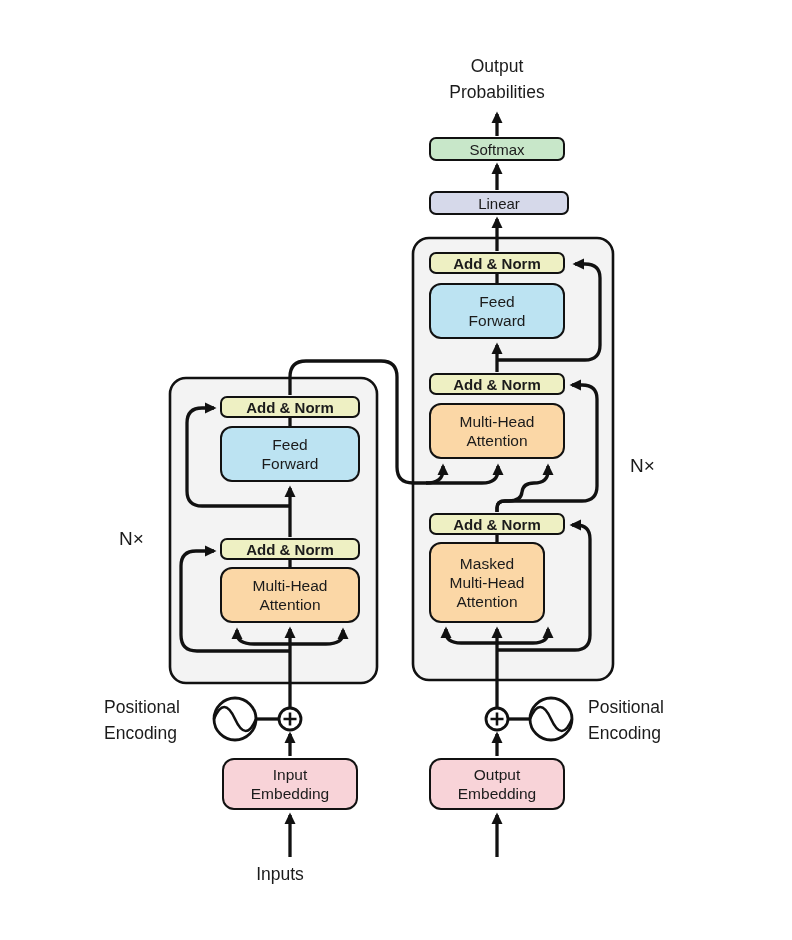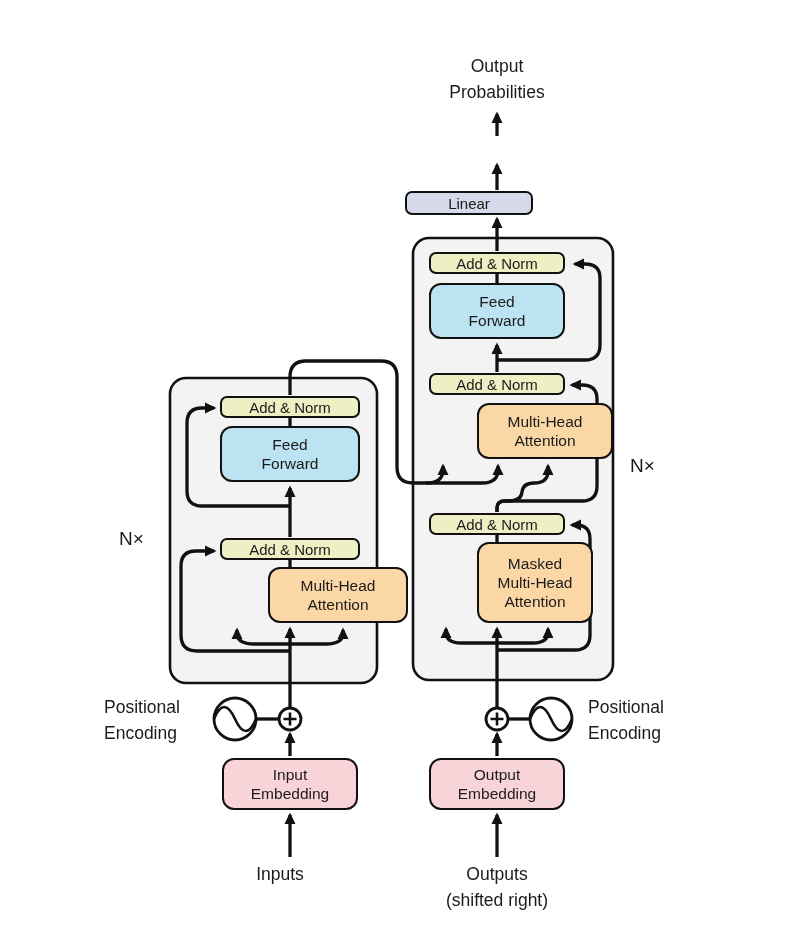--- a/index.html
+++ b/index.html
@@ -13,23 +13,23 @@
   .stage svg{position:absolute;left:0;top:0;z-index:0;}
   .block{fill:var(--c-block_bg);stroke:var(--c-line);stroke-width:2.6;}
   .flow{fill:none;stroke:var(--c-line);stroke-width:3.3;}
   .thin{fill:none;stroke:var(--c-line);stroke-width:2.6;}
   .sym{fill:var(--c-background);stroke:var(--c-line);stroke-width:2.8;}
   .ah{fill:var(--c-line);}
   .node{position:absolute;z-index:1;box-sizing:border-box;border:2px solid var(--c-line);
         border-radius:12px;display:flex;align-items:center;justify-content:center;
         text-align:center;white-space:pre-line;font-size:15.5px;line-height:19px;}
   .small{border-radius:7px;font-size:15px;}
-  .c-an{background:var(--c-add_norm);}
+  .c-an{background:var(--c-add_norm);font-weight:bold;}
   .c-ff{background:var(--c-feed_forward);}
-  .c-att{background:var(--c-attention);margin-left:48px;}
+  .c-att{background:var(--c-attention);}
   .c-softmax{background:var(--c-softmax);}
   .c-linear{background:var(--c-linear);}
   .c-emb{background:var(--c-embedding);}
   .lbl{position:absolute;z-index:1;white-space:pre-line;font-size:17.5px;line-height:26px;}
   .center{transform:translateX(-50%);text-align:center;}
   .nx{font-size:19px;}
 </style>
 </head>
 <body>
 
@@ -79,21 +79,22 @@
     <circle class="sym" cx="235" cy="719" r="21"></circle>
     <path class="thin" d="M 214 719 Q 224 695 235 719 Q 246 743 256 719"></path>
     <circle class="sym" cx="290" cy="719" r="11"></circle>
     <path class="thin" d="M 283.5 719 L 296.5 719 M 290 712.5 L 290 725.5"></path>
     <circle class="sym" cx="551" cy="719" r="21"></circle>
     <path class="thin" d="M 530 719 Q 540 695 551 719 Q 562 743 572 719"></path>
     <circle class="sym" cx="497" cy="719" r="11"></circle>
     <path class="thin" d="M 490.5 719 L 503.5 719 M 497 712.5 L 497 725.5"></path>
   </svg>
 
-  <div class="node small c-linear" style="left:405px;top:191px;width:128px;height:24px;">Linear</div>
+  <div class="node small c-softmax" style="left:429px;top:137px;width:136px;height:24px;">Softmax</div>
+  <div class="node small c-linear" style="left:429px;top:191px;width:140px;height:24px;">Linear</div>
 
   <div class="node small c-an" style="left:429px;top:252px;width:136px;height:22px;">Add &amp; Norm</div>
   <div class="node c-ff" style="left:429px;top:283px;width:136px;height:56px;">Feed
 Forward</div>
   <div class="node small c-an" style="left:429px;top:373px;width:136px;height:22px;">Add &amp; Norm</div>
   <div class="node c-att" style="left:429px;top:403px;width:136px;height:56px;">Multi-Head
 Attention</div>
   <div class="node small c-an" style="left:429px;top:513px;width:136px;height:22px;">Add &amp; Norm</div>
   <div class="node c-att" style="left:429px;top:542px;width:116px;height:81px;">Masked
 Multi-Head
@@ -113,16 +114,14 @@
 
   <div class="lbl center" style="left:497px;top:53px;">Output
 Probabilities</div>
   <div class="lbl" style="left:104px;top:694px;">Positional
 Encoding</div>
   <div class="lbl" style="left:588px;top:694px;">Positional
 Encoding</div>
   <div class="lbl nx" style="left:119px;top:526px;">N×</div>
   <div class="lbl nx" style="left:630px;top:453px;">N×</div>
   <div class="lbl center" style="left:280px;top:861px;">Inputs</div>
-  <div class="lbl center" style="left:497px;top:861px;">Outputs
-(shifted right)</div>
 
 </div>
 
 </body></html>

